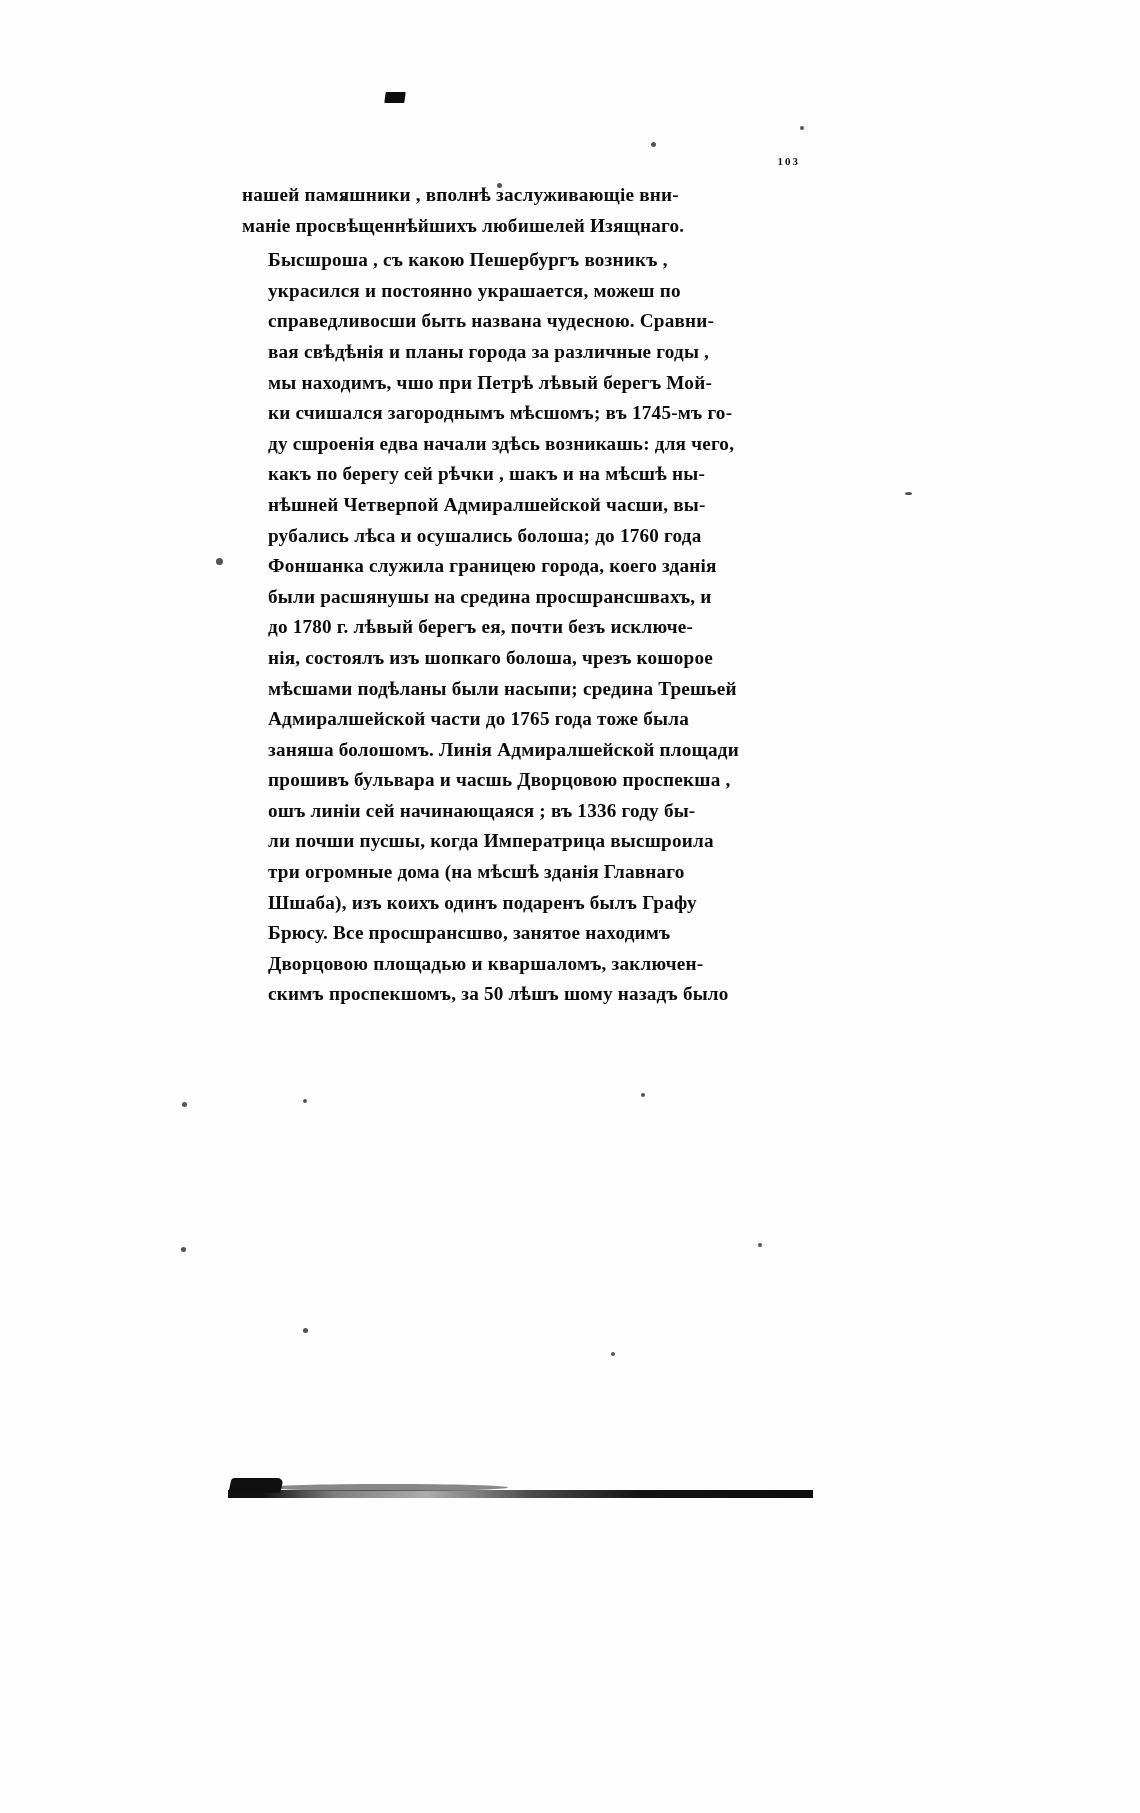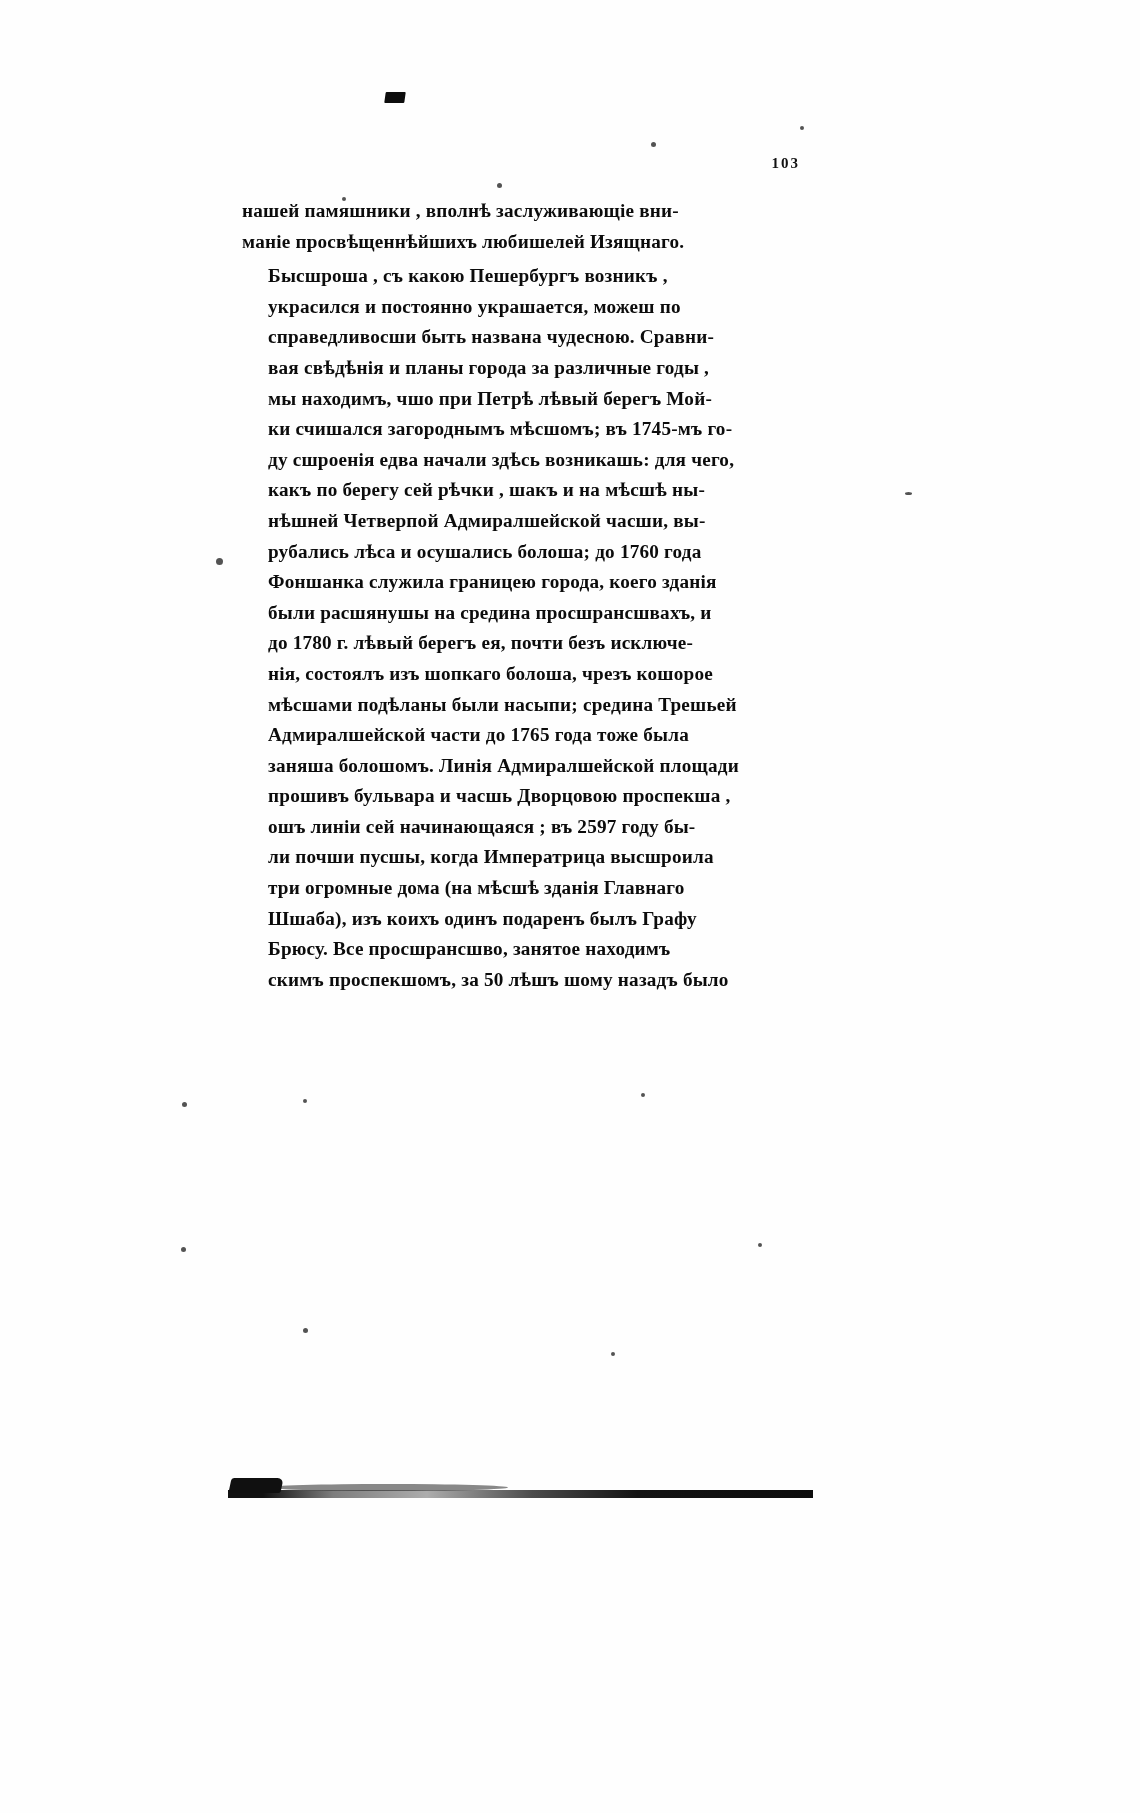--- a/index.html
+++ b/index.html
@@ -22,38 +22,38 @@
     position: absolute;
     background: #1a1a1a;
     border-radius: 50%;
     opacity: 0.75;
   }
   .page-number {
     position: absolute;
     top: 155px;
     right: 340px;
     font-family: "Liberation Serif", serif;
-    font-size: 15px;
+    font-size: 11px;
     font-weight: 700;
     letter-spacing: 2px;
     color: #111;
   }
   .top-mark {
     position: absolute;
     top: 92px;
     left: 385px;
     width: 20px;
     height: 11px;
     background: #0d0d0d;
     transform: skewX(-8deg);
     border-radius: 1px;
   }
   .textblock {
     position: absolute;
-    top: 196px;
+    top: 180px;
     left: 242px;
     width: 552px;
   }
   .para {
     margin: 0;
     font-size: 19.2px;
     line-height: 30.6px;
     color: #0c0c0c;
     letter-spacing: 0.2px;
     text-align: justify;
@@ -163,25 +163,26 @@
       <span class="ln">нѣшней Четверпой Адмиралшейской часши, вы-</span>
       <span class="ln">рубались лѣса и осушались болоша; до 1760 года</span>
       <span class="ln">Фоншанка служила границею города,  коего зданія</span>
       <span class="ln">были расшянушы на средина просшрансшвахъ, и</span>
       <span class="ln">до 1780 г. лѣвый берегъ ея, почти безъ исключе-</span>
       <span class="ln">нія, состоялъ изъ шопкаго болоша, чрезъ кошорое</span>
       <span class="ln">мѣсшами подѣланы были насыпи; средина Трешьей</span>
       <span class="ln">Адмиралшейской части до 1765 года тоже была</span>
       <span class="ln">заняша болошомъ. Линія Адмиралшейской площади</span>
       <span class="ln">прошивъ  бульвара  и  часшь Дворцовою проспекша ,</span>
-      <span class="ln">ошъ линіи сей начинающаяся ;  въ 2597  году бы-</span>
+      <span class="ln">ошъ линіи сей начинающаяся ;  въ 1336  году бы-</span>
       <span class="ln">ли почши пусшы, когда Императрица высшроила</span>
       <span class="ln">три  огромные  дома  (на  мѣсшѣ  зданія  Главнаго</span>
       <span class="ln">Шшаба),  изъ  коихъ  одинъ  подаренъ  былъ  Графу</span>
       <span class="ln">Брюсу. Все просшрансшво,  занятое  находимъ</span>
+      <span class="ln">Дворцовою  площадью  и  кваршаломъ,  заключен-</span>
       <span class="ln last">скимъ проспекшомъ, за 50 лѣшъ шому назадъ было</span>
     </p>
 
   </div>
 
   <div class="bottom-smudge">
     <div class="bar"></div>
     <div class="wave"></div>
     <div class="lump"></div>
   </div>

